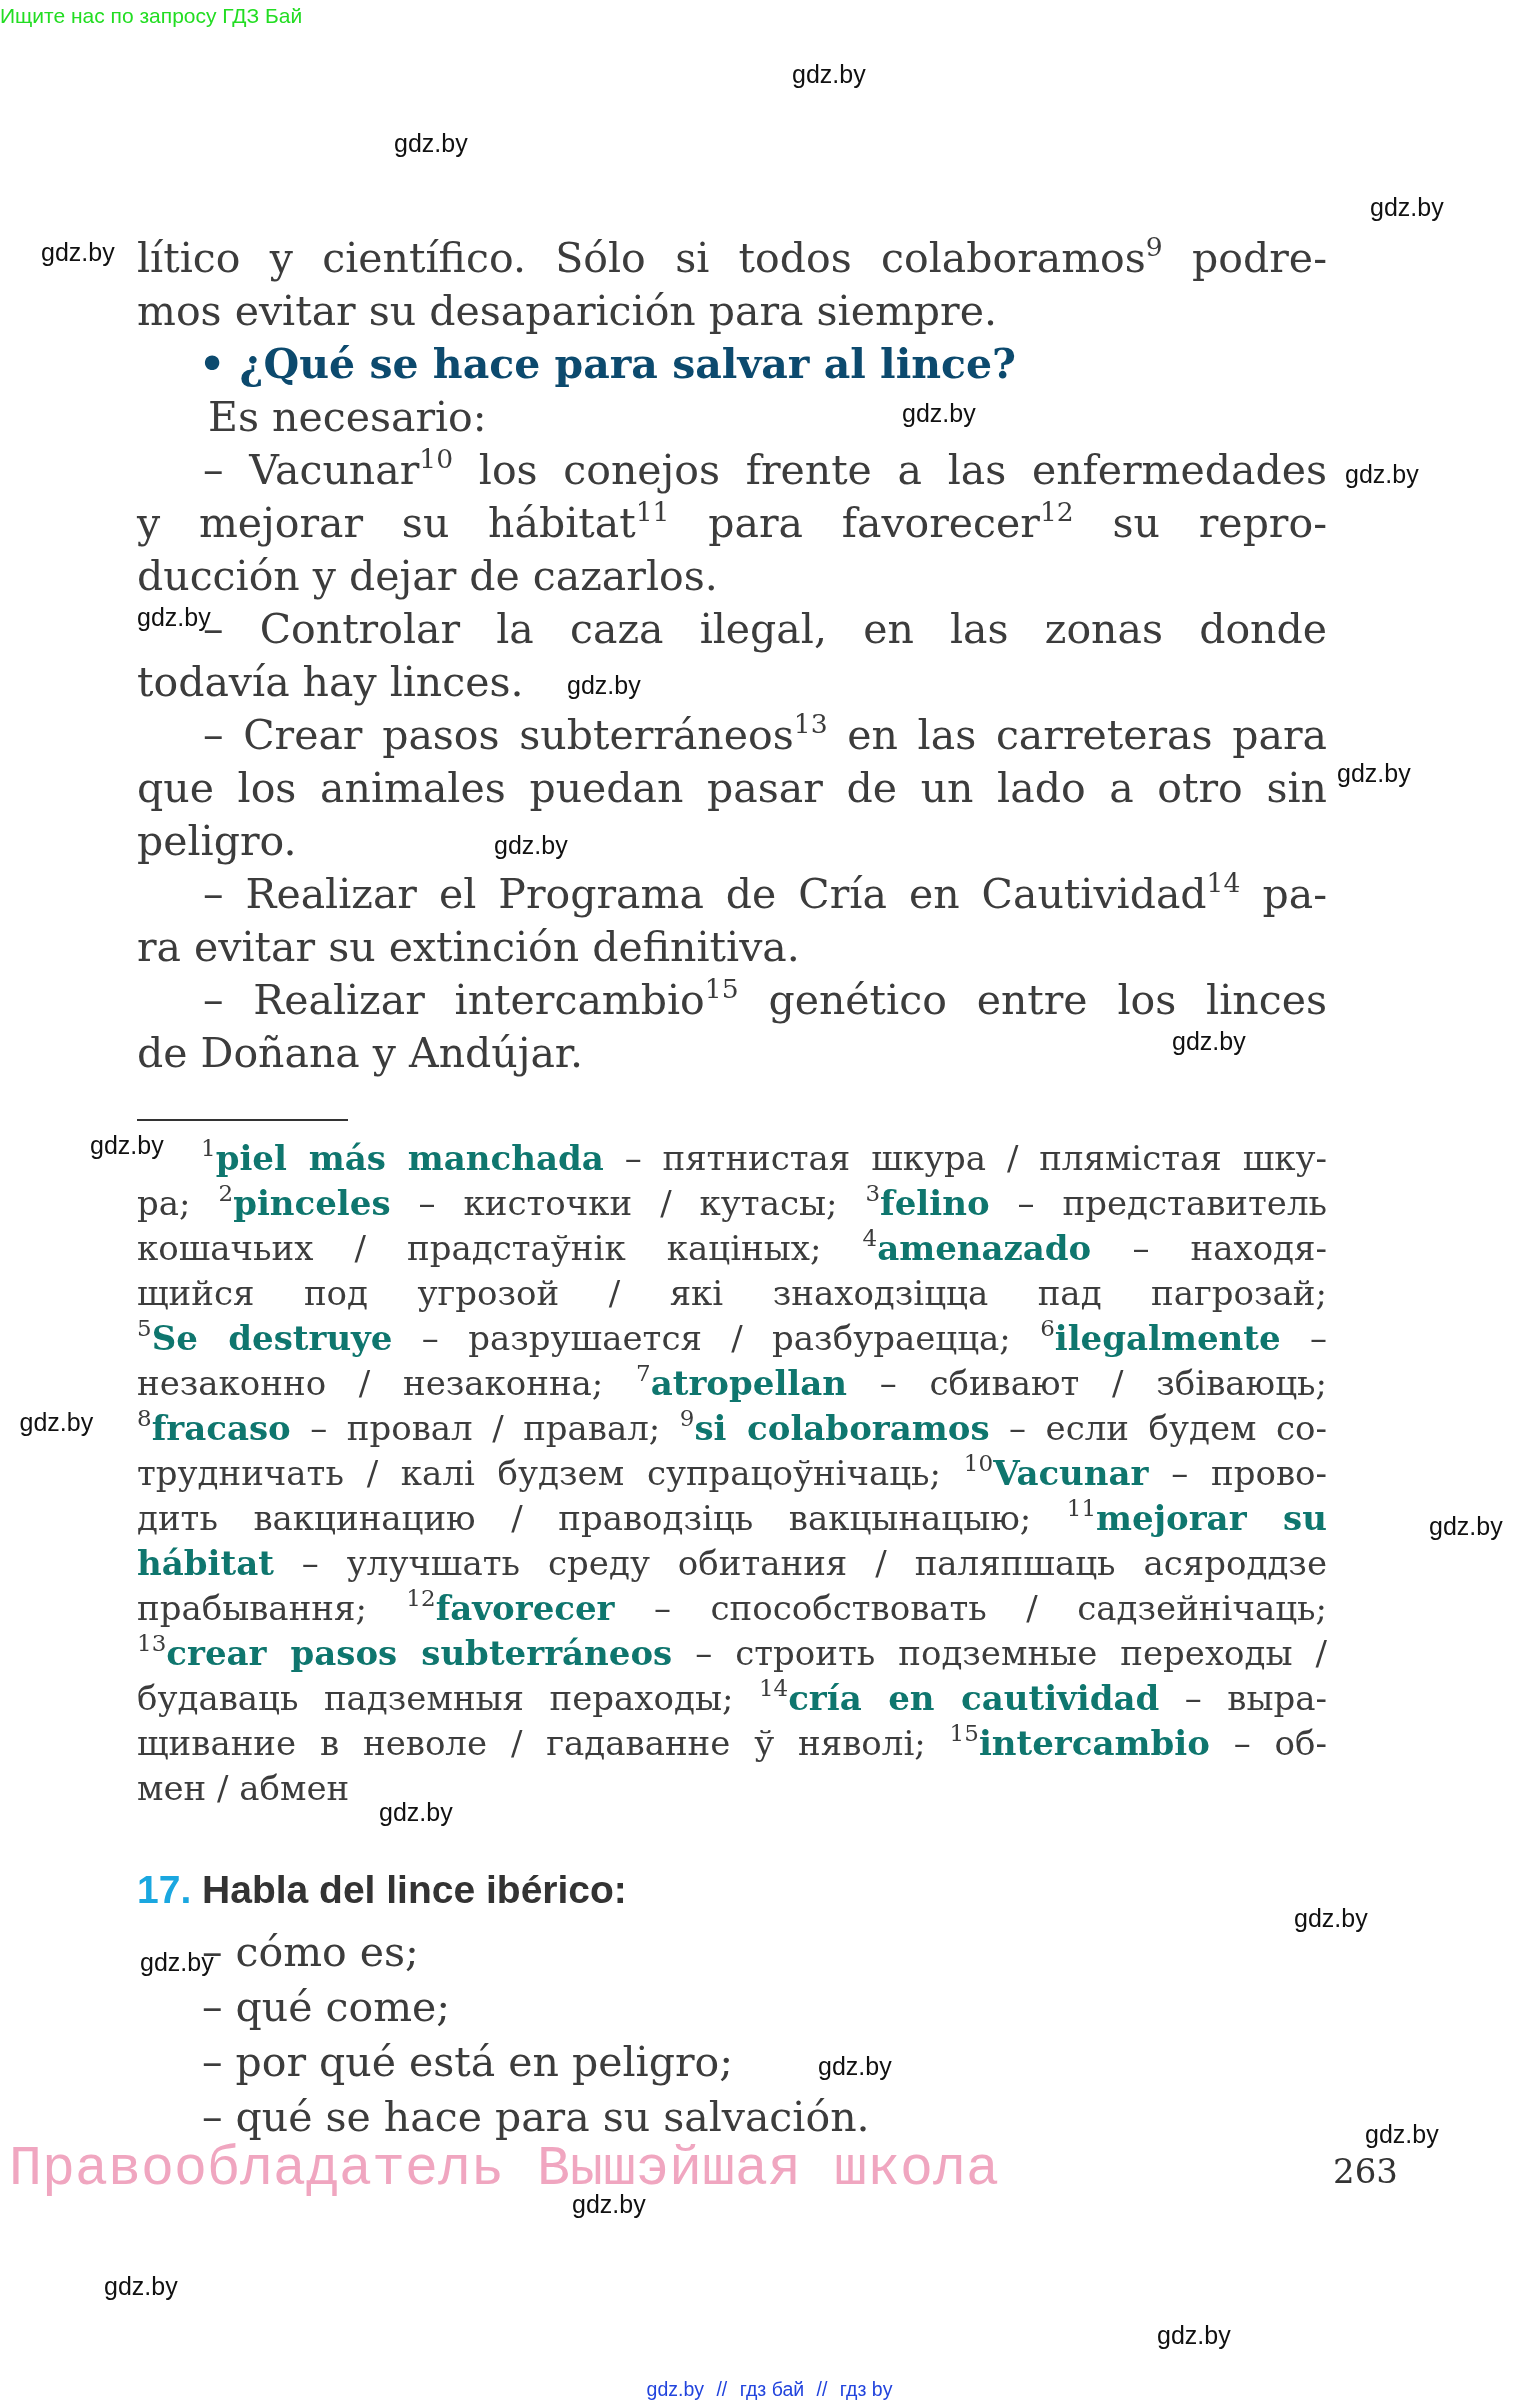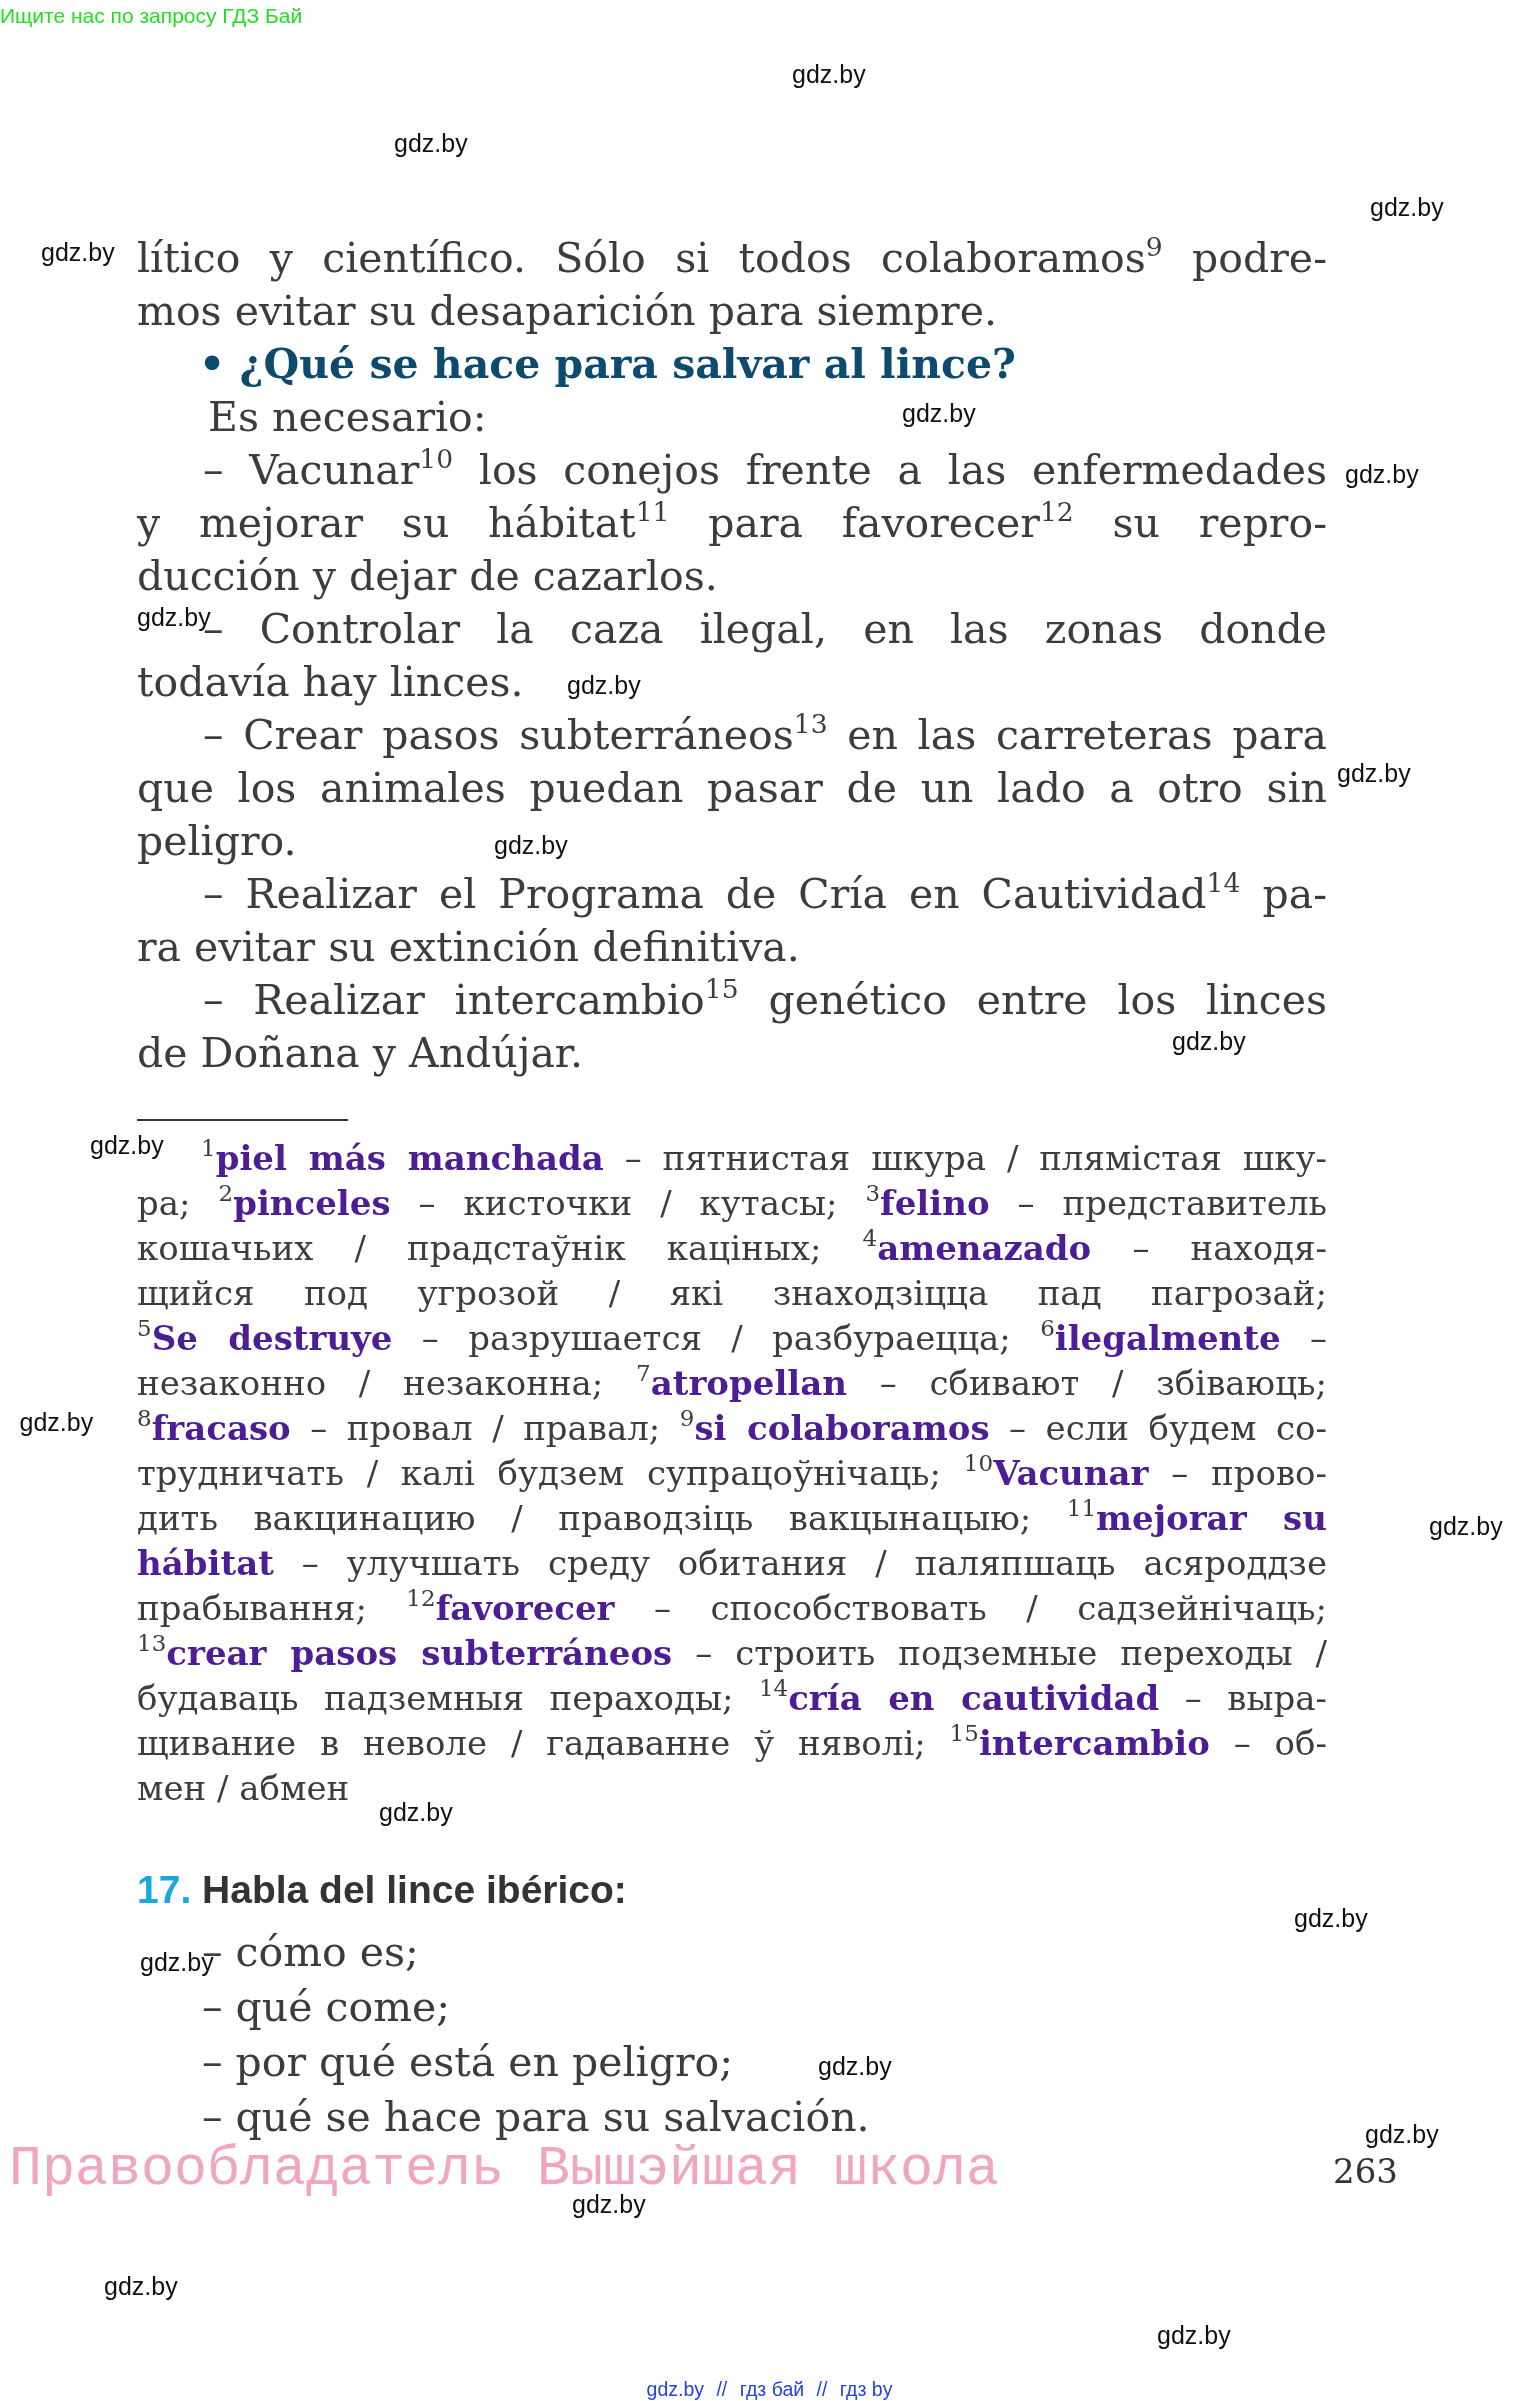--- a/index.html
+++ b/index.html
@@ -13,21 +13,21 @@
                font-family:"DejaVu Serif", serif; }
   .line { height:53px; white-space:nowrap; }
   .justify { text-align:justify; text-align-last:justify; white-space:normal; }
   .indent { padding-left:66px; }
   sup { font-size:26.6px; line-height:0; position:relative; top:-1.8px; }
   b.hd { font-weight:bold; color:#0c4a6e; }
   .rule { left:137px; top:1119px; width:211px; height:1.8px; background:#333; }
   .notes { left:137px; width:1190px; font-size:34px; line-height:45px; color:#3c3c3c; }
   .notes .line { height:45px; }
   .notes sup { font-size:23px; }
-  .notes b { color:#4c1d95; }
+  .notes b { color:#0f766e; }
   .ex-title { left:137px; top:1848px; font-family:"Liberation Sans", sans-serif;
               font-weight:bold; font-size:39px; color:#333; white-space:nowrap;margin-top:20px; }
   .ex-num { color:#1aa7e0; }
   .ex-list { left:202px; top:1925px; font-size:41px; line-height:55px; color:#3c3c3c; }
   .pink { left:0; width:1539px; top:2138px; text-align:left; font-family:Liberation Mono, monospace;
           font-size:55px; color:#f0a6c0; padding-left:8.9px; box-sizing:border-box; }
   .pagenum { left:1333px; top:2151px; font-size:34px; color:#333; }
   .footer-links { left:0; width:1539px; top:2378px; text-align:center; font-family:Liberation Sans, sans-serif;
                   font-size:19.5px; color:#2244dd; }
   .footer-links a { color:#2244dd; text-decoration:none; }

